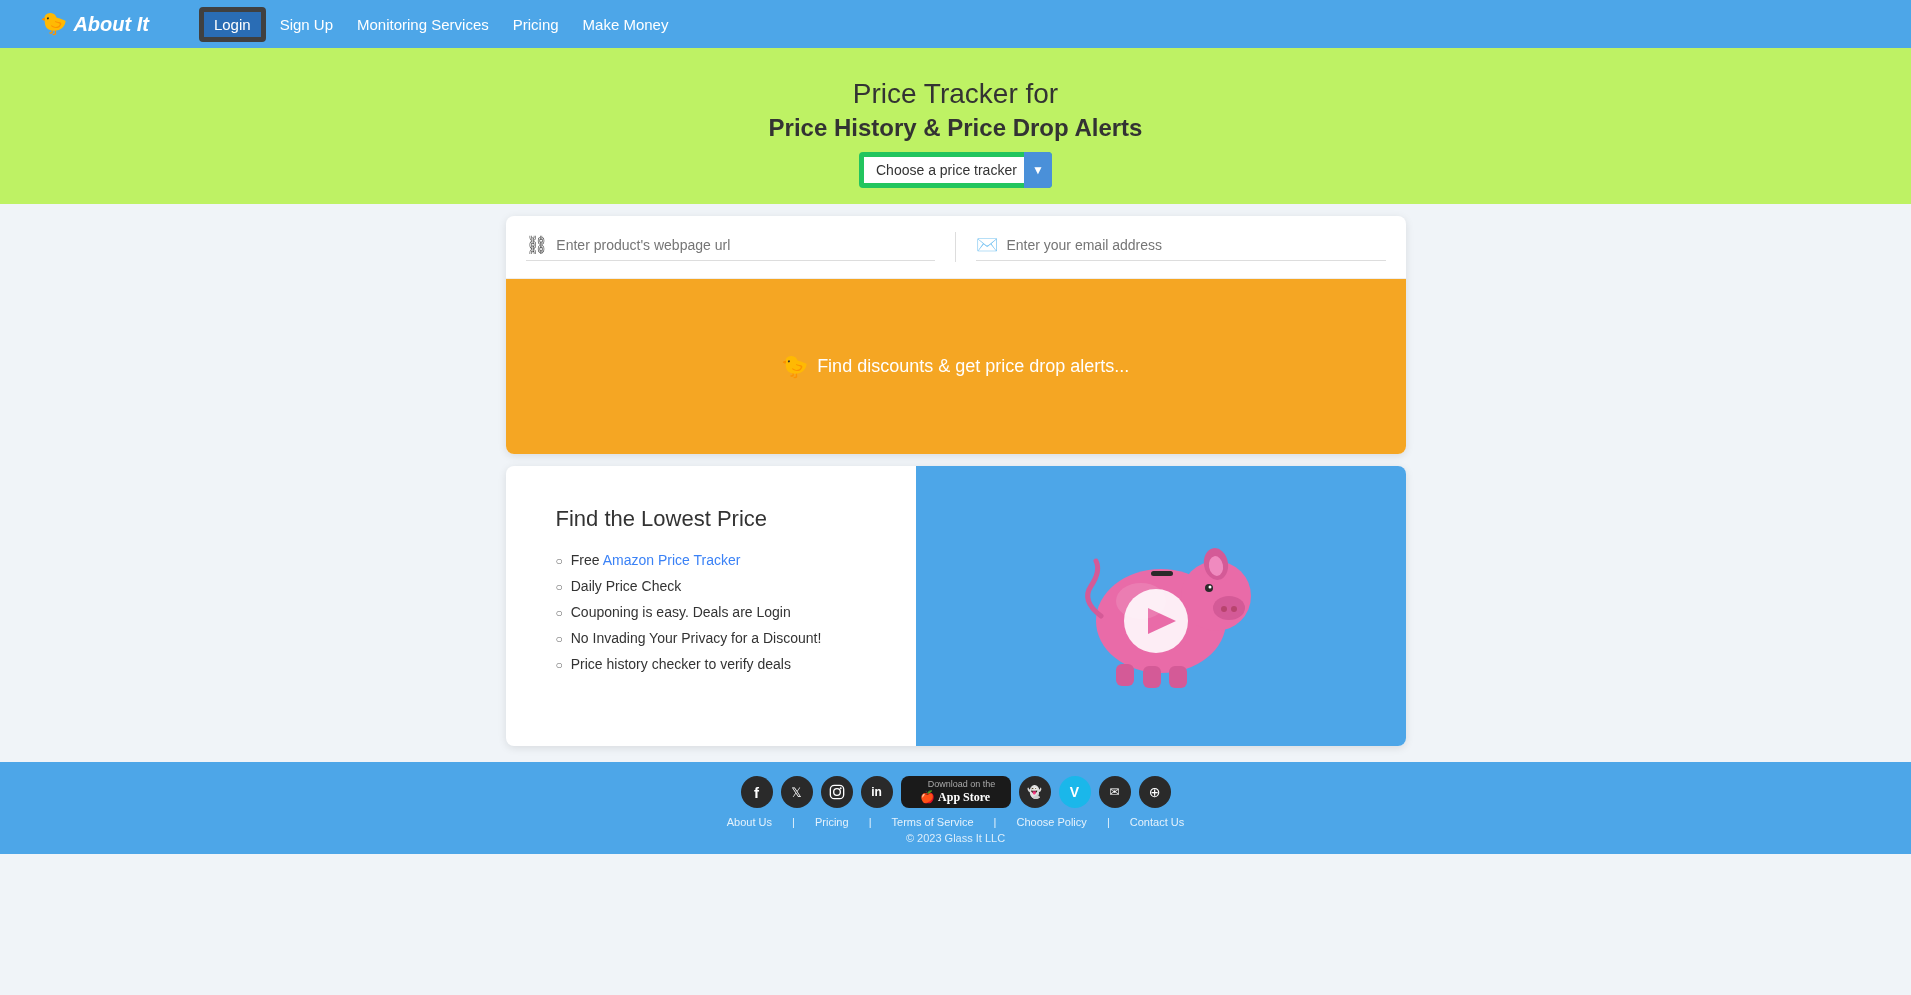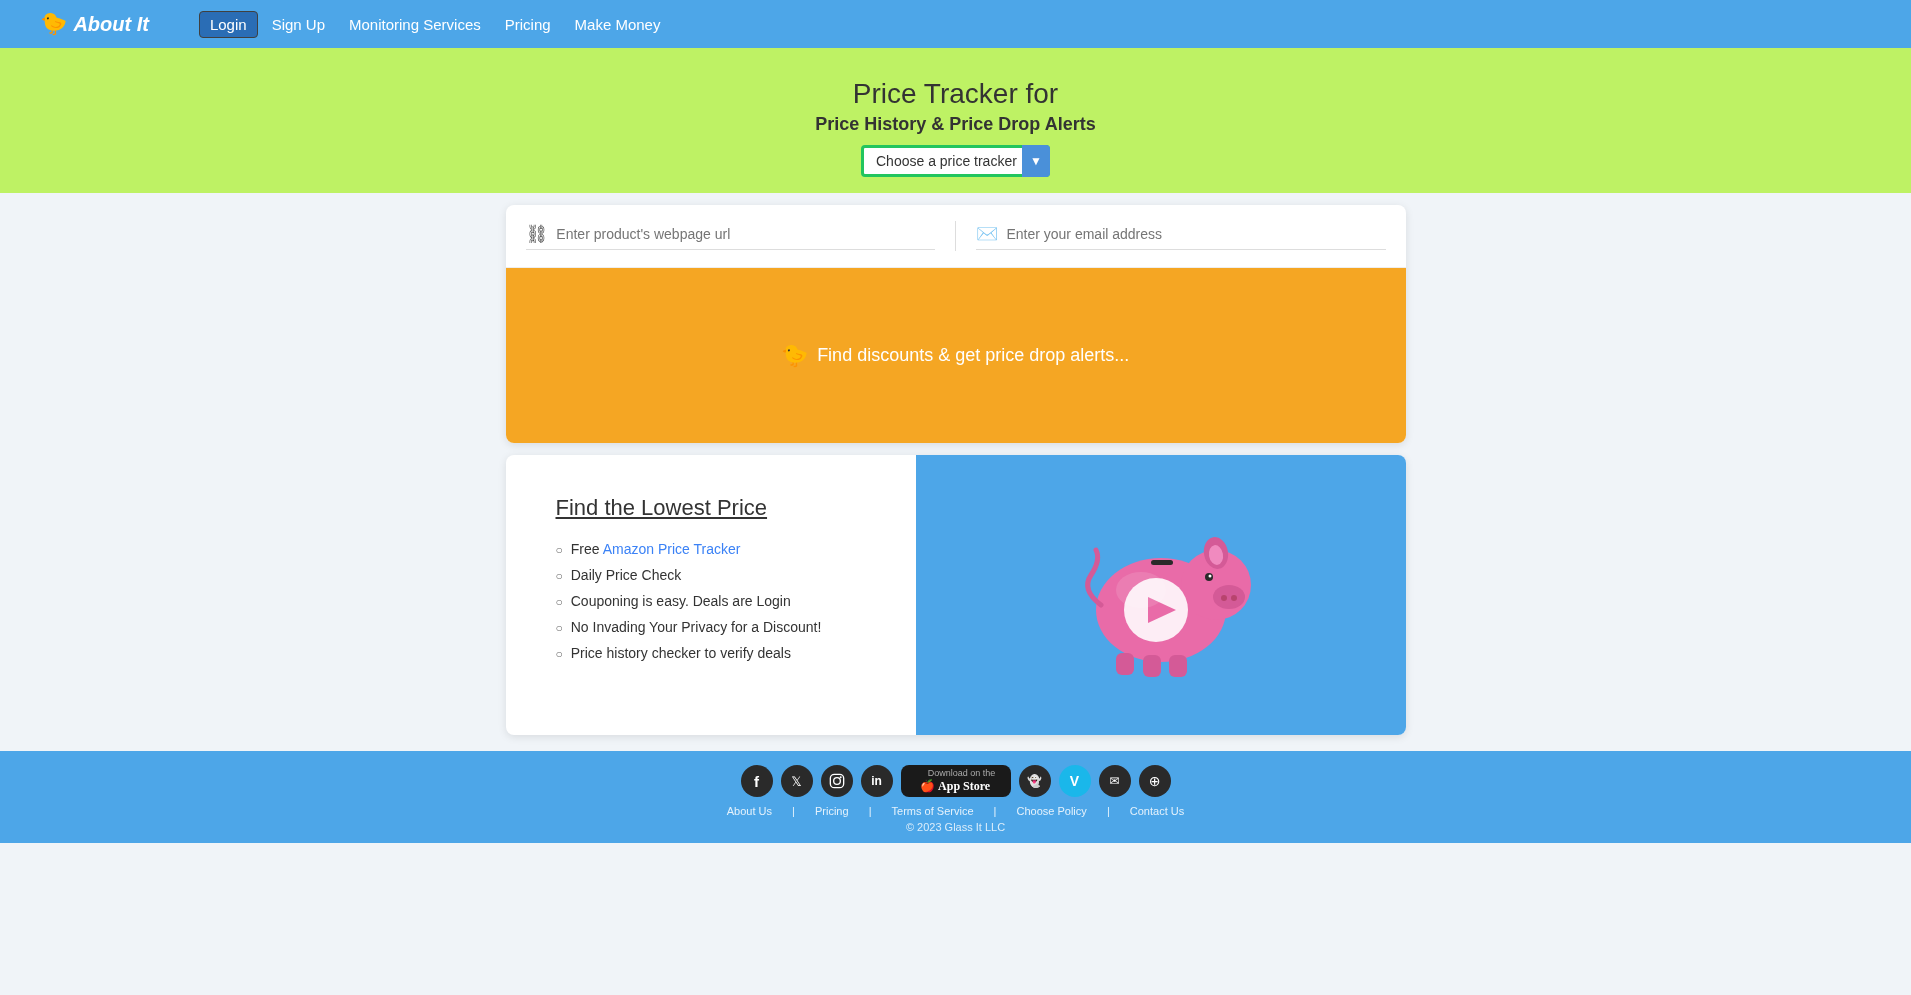--- a/index.html
+++ b/index.html
@@ -32,49 +32,49 @@
     .nav-link {
       color: white;
       text-decoration: none;
       font-size: 15px;
       padding: 4px 10px;
       border-radius: 4px;
       cursor: pointer;
     }
     .nav-link.active {
       background: #2a6db5;
-      border: 1px solid #404040;
+      border: 5px solid #404040;
     }
 
     
     .hero {
       text-align: center;
       padding: 30px 20px 16px;
       background: #bef264;
     }
     .hero-title {
       font-size: 28px;
       color: #333;
       font-weight: normal;
     }
     .hero-subtitle {
-      font-size: 18px;
+      font-size: 24px;
       color: #333;
       font-weight: bold;
       margin-top: 4px;
     }
     .hero-select-wrap {
       margin-top: 10px;
       display: flex;
       justify-content: center;
     }
     .hero-select {
       padding: 5px 30px 5px 12px;
       font-size: 14px;
-      border: 3px solid #22c55e;
+      border: 5px solid #22c55e;
       border-radius: 4px;
       background: white;
       color: #333;
       appearance: none;
       cursor: pointer;
       min-width: 180px;
     }
     .select-wrapper {
       position: relative;
       display: inline-block;
@@ -167,21 +167,20 @@
     }
     .find-left {
       flex: 1;
       padding: 40px 40px 40px 50px;
     }
     .find-title {
       font-size: 22px;
       color: #333;
       margin-bottom: 20px;
       font-weight: normal;
-      text-decoration: underline;
     }
     .find-list {
       list-style: none;
       display: flex;
       flex-direction: column;
       gap: 10px;
     }
     .find-list li {
       display: flex;
       align-items: flex-start;

